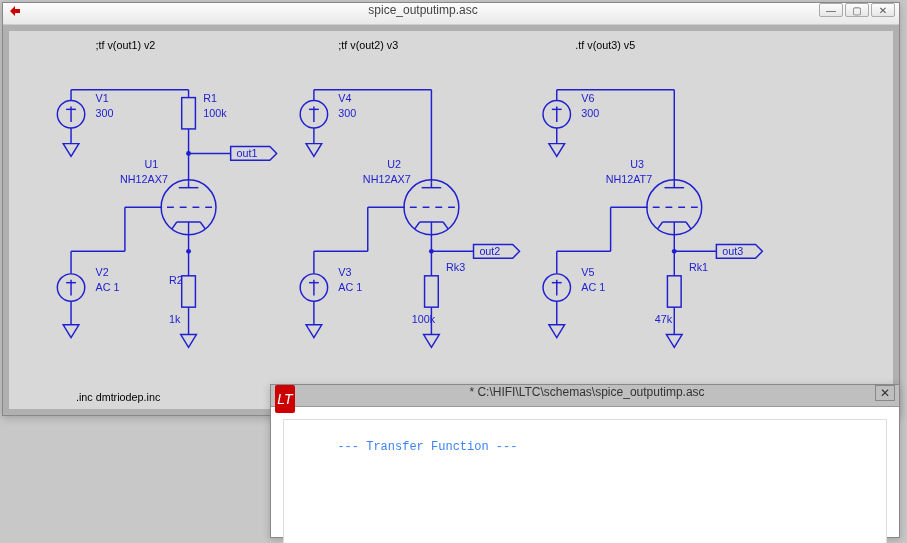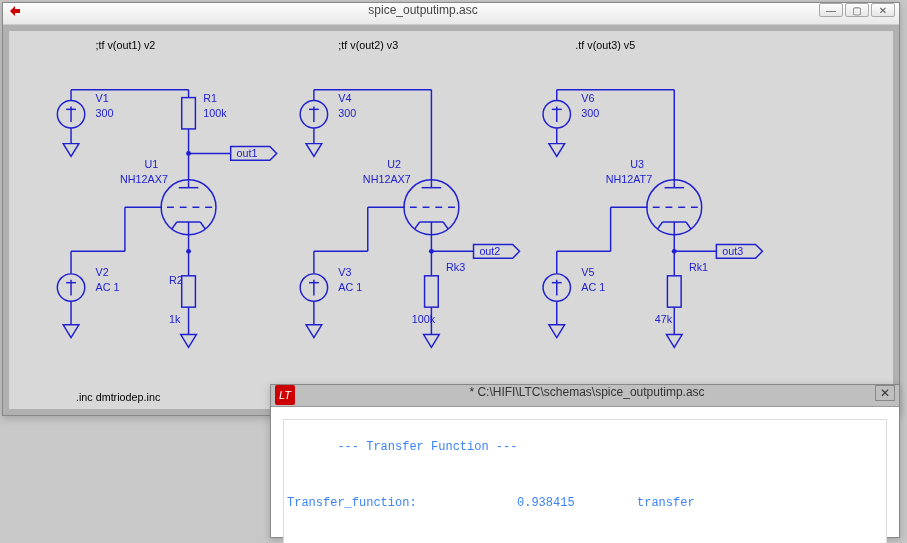--- a/index.html
+++ b/index.html
@@ -81,21 +81,21 @@
     height: calc(100% - 22px);
     overflow: hidden;
     border: 1px solid #ddd;
     margin: 12px;
   }
   .row { display:flex; }
   .c1 { width: 230px; }
   .c2 { width: 120px; }
   .c3 { width: 120px; }
   .lt-badge {
-    width:20px;height:20px;background:#c00;color:#fff;font-size:11px;font-style:italic;
+    width:20px;height:28px;background:#c00;color:#fff;font-size:14px;font-style:italic;
     display:flex;align-items:center;justify-content:center;border-radius:2px;margin-right:4px;
   }
 </style>
 </head>
 <body>
 
 <div class="window schematic-window">
   <div class="titlebar">
     <span class="icon">
       <svg width="14" height="14">
@@ -333,16 +333,15 @@
 
 <div class="window output-window">
   <div class="titlebar output-titlebar">
     <span class="lt-badge">LT</span>
     <span class="title">* C:\HIFI\LTC\schemas\spice_outputimp.asc</span>
     <span class="output-close">✕</span>
   </div>
   <div class="output-body">
 <div>       --- Transfer Function ---</div>
 <div>&nbsp;</div>
-<div class="row"><span class="c1">Transfer_function:</span><span class="c2">0.938415</span><span class="c3">transfer</span></div>
 
   </div>
 </div>
 
 </body></html>

